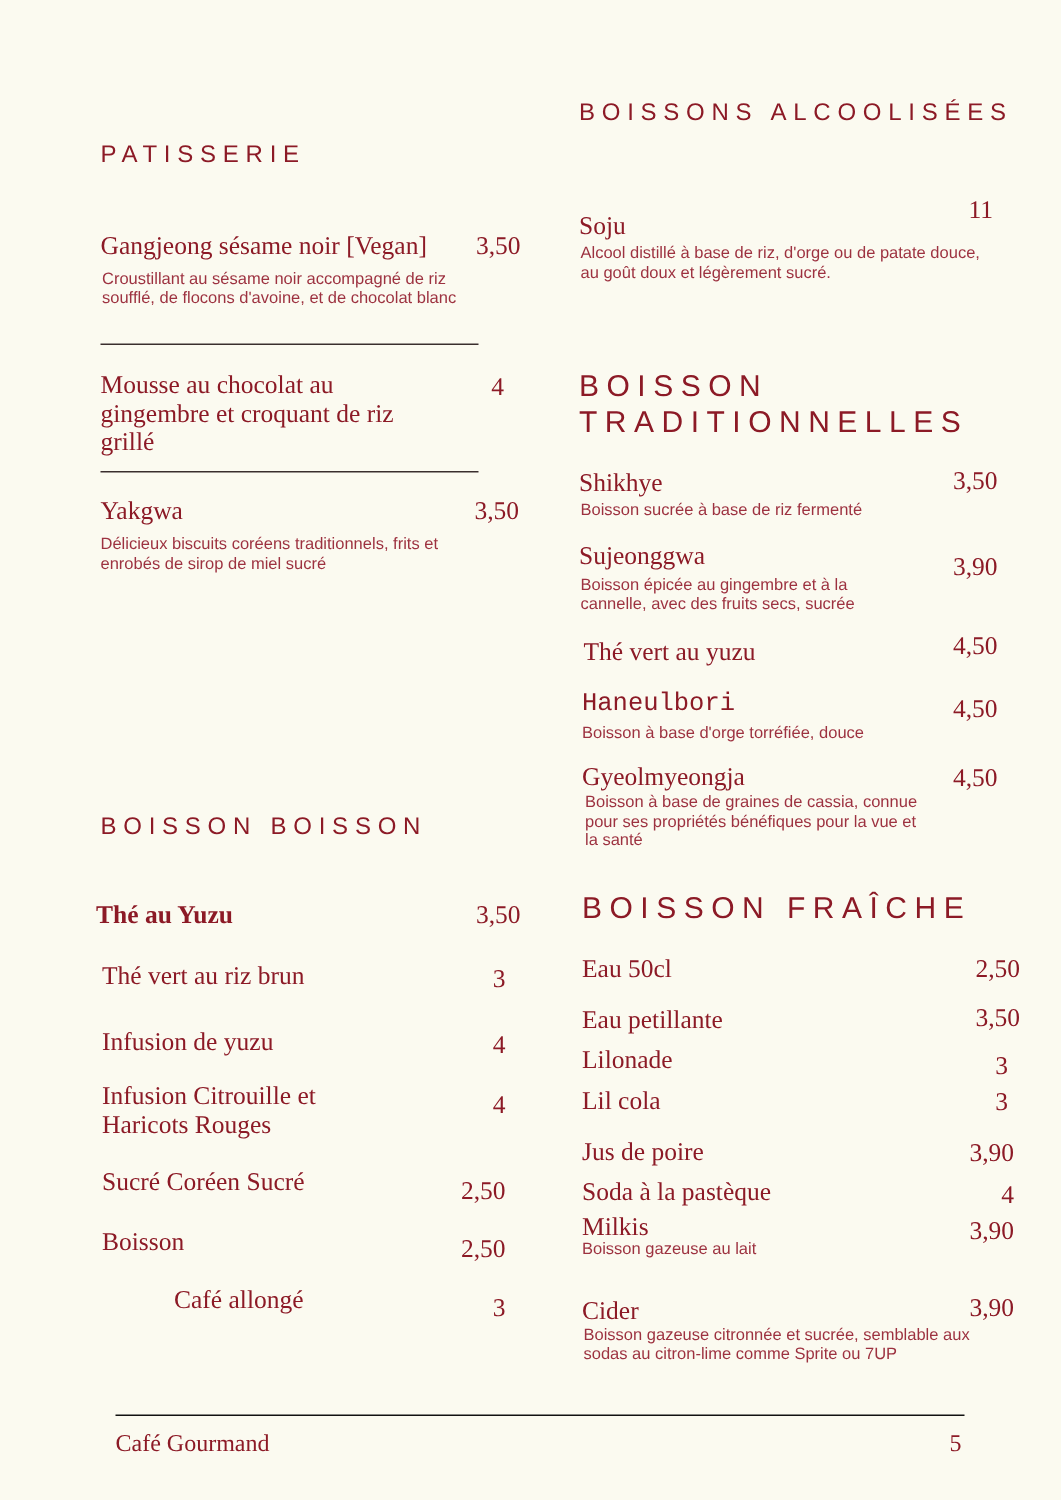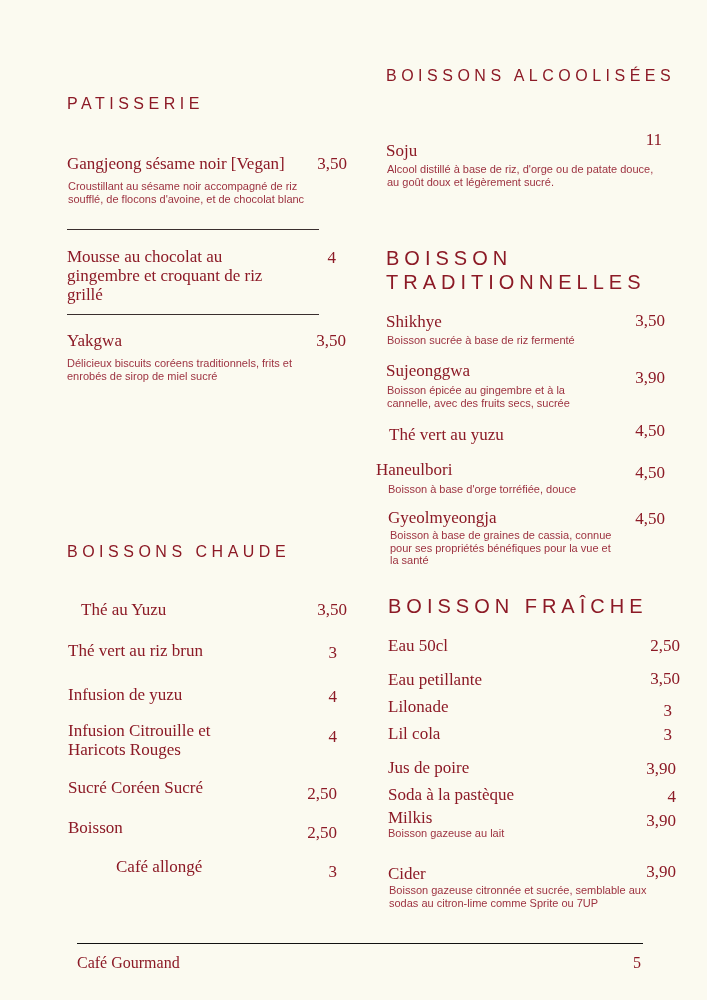--- a/index.html
+++ b/index.html
@@ -73,24 +73,24 @@
   <div class="price" style="left:286px; top:248px;">4</div>
 </div>
 <div class="rule" style="left:67px; top:314px; width:252px;"></div>
 
 <div>
   <div class="name" style="left:67px; top:331px;">Yakgwa</div>
   <div class="price" style="left:296px; top:331px;">3,50</div>
   <div class="desc" style="left:67px; top:357px; width:240px;">Délicieux biscuits coréens traditionnels, frits et enrobés de sirop de miel sucré</div>
 </div>
 
-<div class="section-title" style="left:67px; top:540px;">BOISSONS CHAUDE</div>
+<div class="section-title" style="left:67px; top:540px;">BOISSON BOISSON</div>
 
 <div>
-  <div class="name" style="left:81px; top:600px;">Thé au Yuzu</div>
+  <div class="name" style="left:64px; top:600px;font-weight:bold;">Thé au Yuzu</div>
   <div class="price" style="left:297px; top:600px;">3,50</div>
 </div>
 <div>
   <div class="name" style="left:68px; top:641px;">Thé vert au riz brun</div>
   <div class="price" style="left:287px; top:643px;">3</div>
 </div>
 <div>
   <div class="name" style="left:68px; top:685px;">Infusion de yuzu</div>
   <div class="price" style="left:287px; top:687px;">4</div>
 </div>
@@ -130,21 +130,21 @@
 <div>
   <div class="name" style="left:386px; top:361px;">Sujeonggwa</div>
   <div class="price" style="left:615px; top:368px;">3,90</div>
   <div class="desc" style="left:387px; top:384px; width:215px;">Boisson épicée au gingembre et à la cannelle, avec des fruits secs, sucrée</div>
 </div>
 <div>
   <div class="name" style="left:389px; top:425px;">Thé vert au yuzu</div>
   <div class="price" style="left:615px; top:421px;">4,50</div>
 </div>
 <div>
-  <div class="name" style="left:376px; top:460px;">Haneulbori</div>
+  <div class="name" style="left:388px; top:460px;font-family:Liberation Mono, monospace;">Haneulbori</div>
   <div class="price" style="left:615px; top:463px;">4,50</div>
   <div class="desc" style="left:388px; top:483px; width:260px;">Boisson à base d'orge torréfiée, douce</div>
 </div>
 <div>
   <div class="name" style="left:388px; top:508px;">Gyeolmyeongja</div>
   <div class="price" style="left:615px; top:509px;">4,50</div>
   <div class="desc" style="left:390px; top:529px; width:225px;">Boisson à base de graines de cassia, connue pour ses propriétés bénéfiques pour la vue et la santé</div>
 </div>
 
 <div class="section-title big" style="left:388px; top:594px;">BOISSON FRAÎCHE</div>

